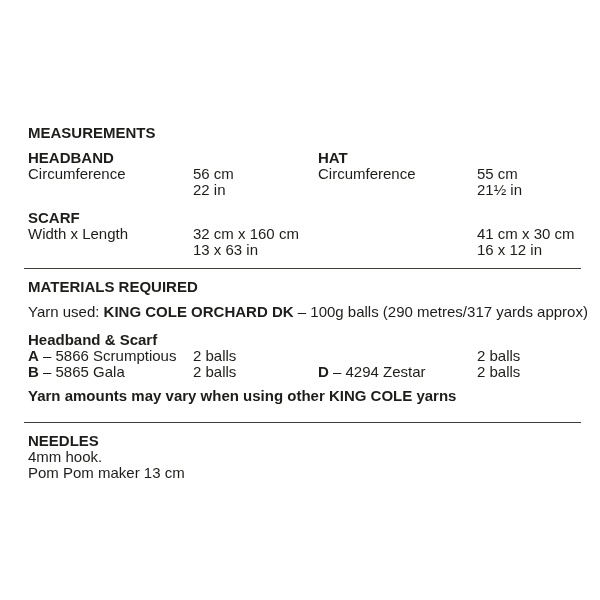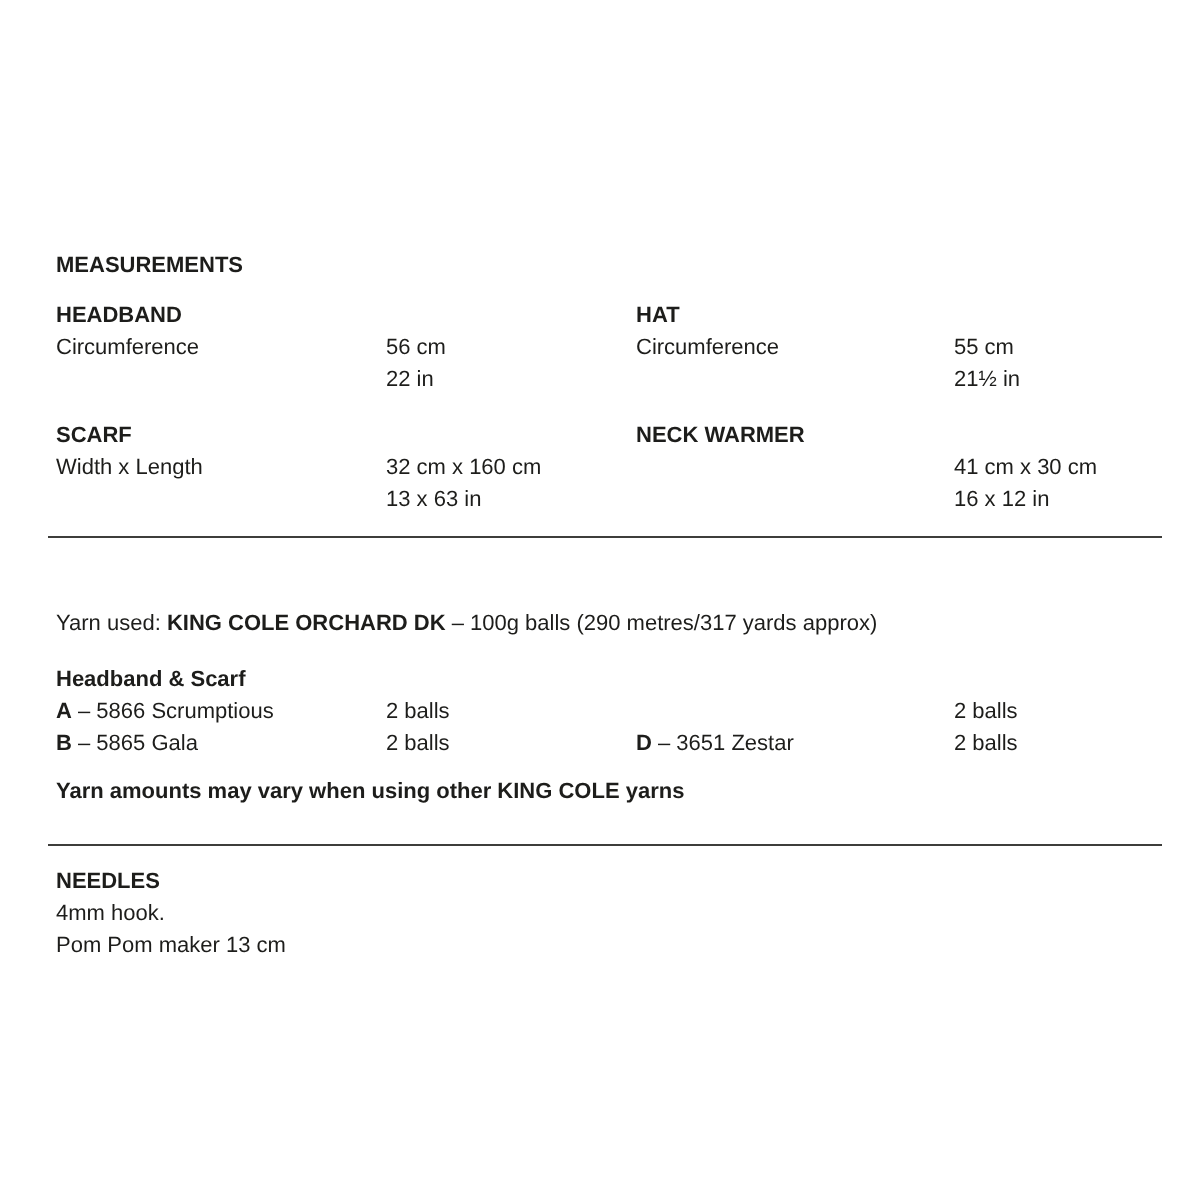--- a/index.html
+++ b/index.html
@@ -6,21 +6,21 @@
     margin: 0;
     padding: 0;
     background: #ffffff;
   }
   .page {
     position: relative;
     width: 600px;
     height: 600px;
     background: #ffffff;
     font-family: "Liberation Sans", sans-serif;
-    font-size: 11px;
+    font-size: 15px;
     line-height: 16px;
     color: #1d1d1b;
     overflow: hidden;
   }
   .abs { position: absolute; white-space: nowrap; }
   .b { font-weight: bold; }
   .rule {
     position: absolute;
     left: 24px;
     width: 557px;
@@ -48,37 +48,37 @@
   <div class="abs b c2l" style="top:150px">HAT</div>
   <div class="abs c2l" style="top:166px">Circumference</div>
   <div class="abs c2v" style="top:166px">55 cm</div>
   <div class="abs c2v" style="top:182px">21½ in</div>
 
   <div class="abs b c1l" style="top:210px">SCARF</div>
   <div class="abs c1l" style="top:226px">Width x Length</div>
   <div class="abs c1v" style="top:226px">32 cm x 160 cm</div>
   <div class="abs c1v" style="top:242px">13 x 63 in</div>
 
-  <div class="abs b c2l" style="top:210px">NECK WARMER</div>
   <div class="abs c2v" style="top:226px">41 cm x 30 cm</div>
   <div class="abs c2v" style="top:242px">16 x 12 in</div>
 
   <div class="rule" style="top:268px"></div>
 
+  <div class="abs b c1l" style="top:279px">MATERIALS REQUIRED</div>
 
   <div class="abs c1l" style="top:304px"><span>Yarn used: </span><span class="b">KING COLE ORCHARD DK</span><span> – 100g balls (290 metres/317 yards approx)</span></div>
 
   <div class="abs b c1l" style="top:332px">Headband &amp; Scarf</div>
   <div class="abs c1l" style="top:348px"><span class="b">A</span><span> – 5866 Scrumptious</span></div>
   <div class="abs c1v" style="top:348px">2 balls</div>
   <div class="abs c1l" style="top:364px"><span class="b">B</span><span> – 5865 Gala</span></div>
   <div class="abs c1v" style="top:364px">2 balls</div>
 
   <div class="abs c2v" style="top:348px">2 balls</div>
-  <div class="abs c2l" style="top:364px"><span class="b">D</span><span> – 3651 Zestar</span></div>
+  <div class="abs c2l" style="top:364px"><span class="b">D</span><span> – 4294 Zestar</span></div>
   <div class="abs c2v" style="top:364px">2 balls</div>
 
   <div class="abs b c1l" style="top:388px">Yarn amounts may vary when using other KING COLE yarns</div>
 
   <div class="rule" style="top:422px"></div>
 
   <div class="abs b c1l" style="top:433px">NEEDLES</div>
   <div class="abs c1l" style="top:449px">4mm hook.</div>
   <div class="abs c1l" style="top:465px">Pom Pom maker 13 cm</div>
 

